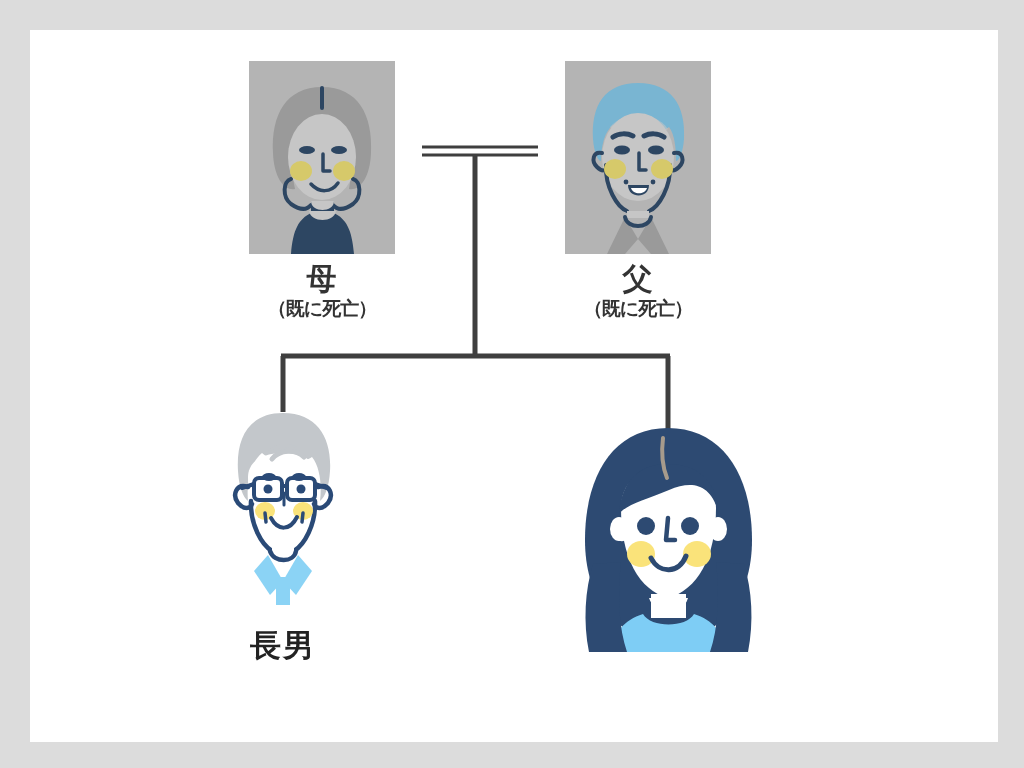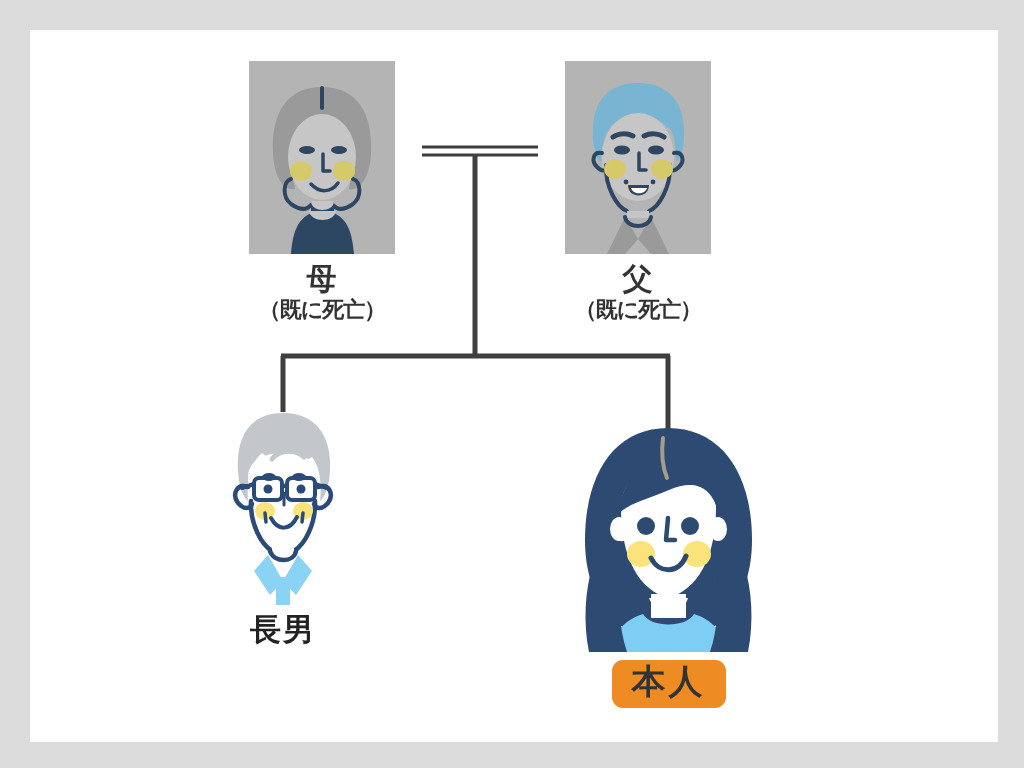--- a/index.html
+++ b/index.html
@@ -48,38 +48,38 @@
     color: #333333;
     line-height: 1.12;
   }
   .name-main {
     font-size: 30px;
     font-weight: bold;
     letter-spacing: 1px;
     display: block;
   }
   .name-sub {
-    font-size: 22px;
+    font-size: 19px;
     font-weight: bold;
     display: block;
     margin-top: 2px;
     letter-spacing: -1px;
   }
 
   
   .portrait {
     display: block;
   }
 
   .child-name {
     font-size: 31px;
     font-weight: bold;
     color: #222222;
     letter-spacing: 2px;
-    margin-top: 4px;
+    margin-top: 20px;
   }
 
   
   .badge {
     margin-top: 8px;
     background: #ee8b22;
     color: #333333;
     font-size: 34px;
     font-weight: bold;
     letter-spacing: 3px;
@@ -276,16 +276,15 @@
       <path d="M80 136 C88 152 108 152 115 134" stroke="#2d4a72" stroke-width="5" fill="none" stroke-linecap="round"></path>
 
       <path d="M80 172 L80 196 L115 196 L115 172 Z" fill="#ffffff"></path>
       <path d="M78 176 C84 194 112 194 117 176" stroke="#2d4a72" stroke-width="0" fill="#ffffff"></path>
 
       <path d="M72 192 C80 206 115 206 123 192 C142 198 152 210 154 230 L41 230 C43 210 53 198 72 192 Z" fill="#7ecdf5"></path>
 
       <path d="M50 140 C46 176 48 206 56 230 L18 230 C12 200 14 168 22 142 Z" fill="#2d4a72"></path>
       <path d="M145 140 C149 176 147 206 139 230 L177 230 C183 200 181 168 173 142 Z" fill="#2d4a72"></path>
     </svg>
-    <div class="badge">本人</div>
   </div>
 
 </div>
 
 </body></html>

